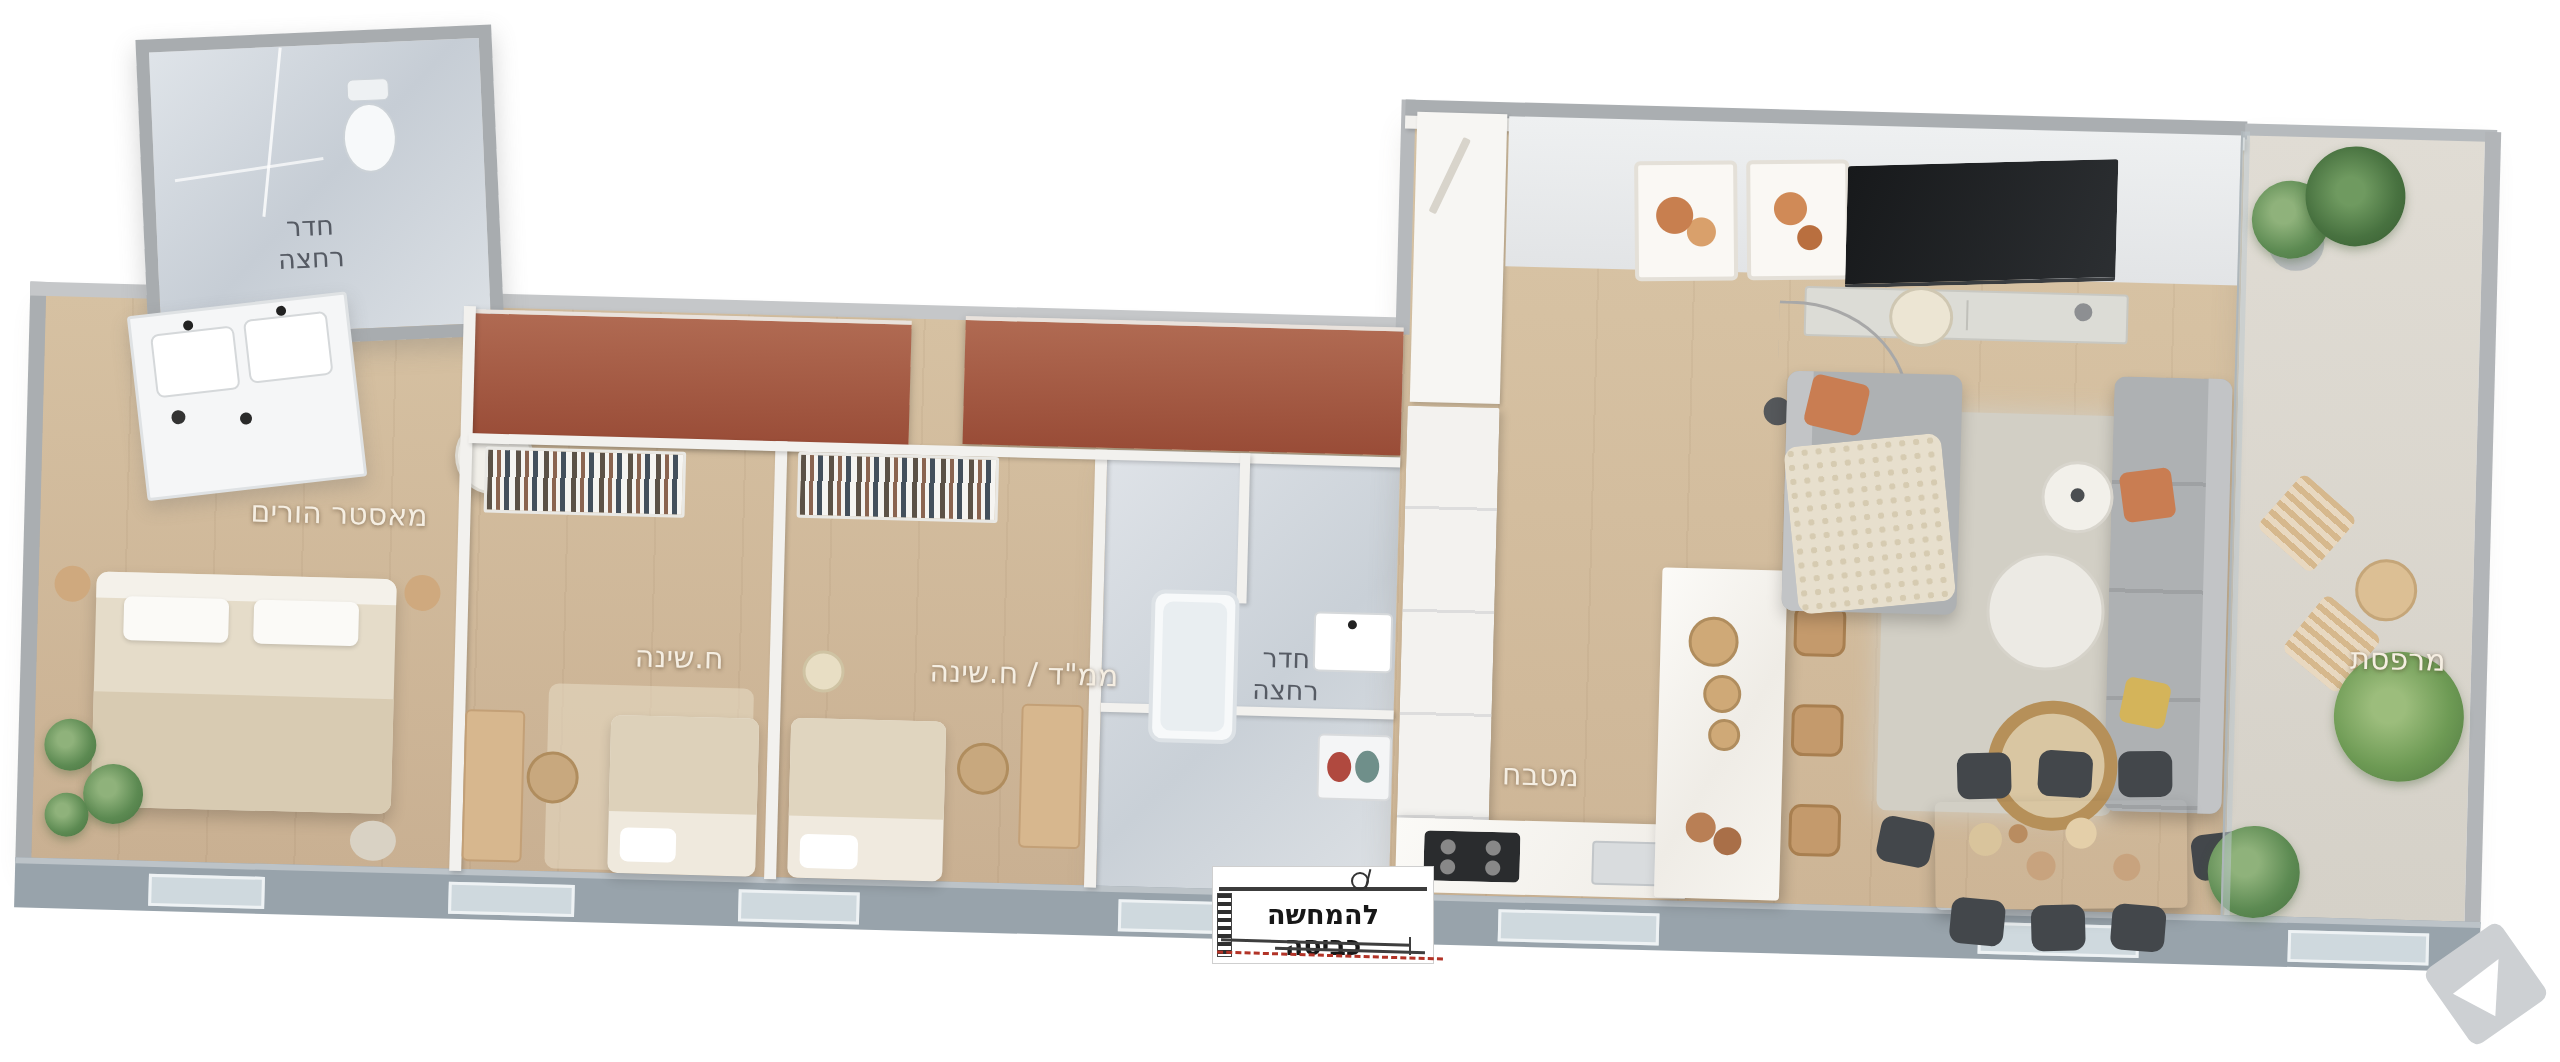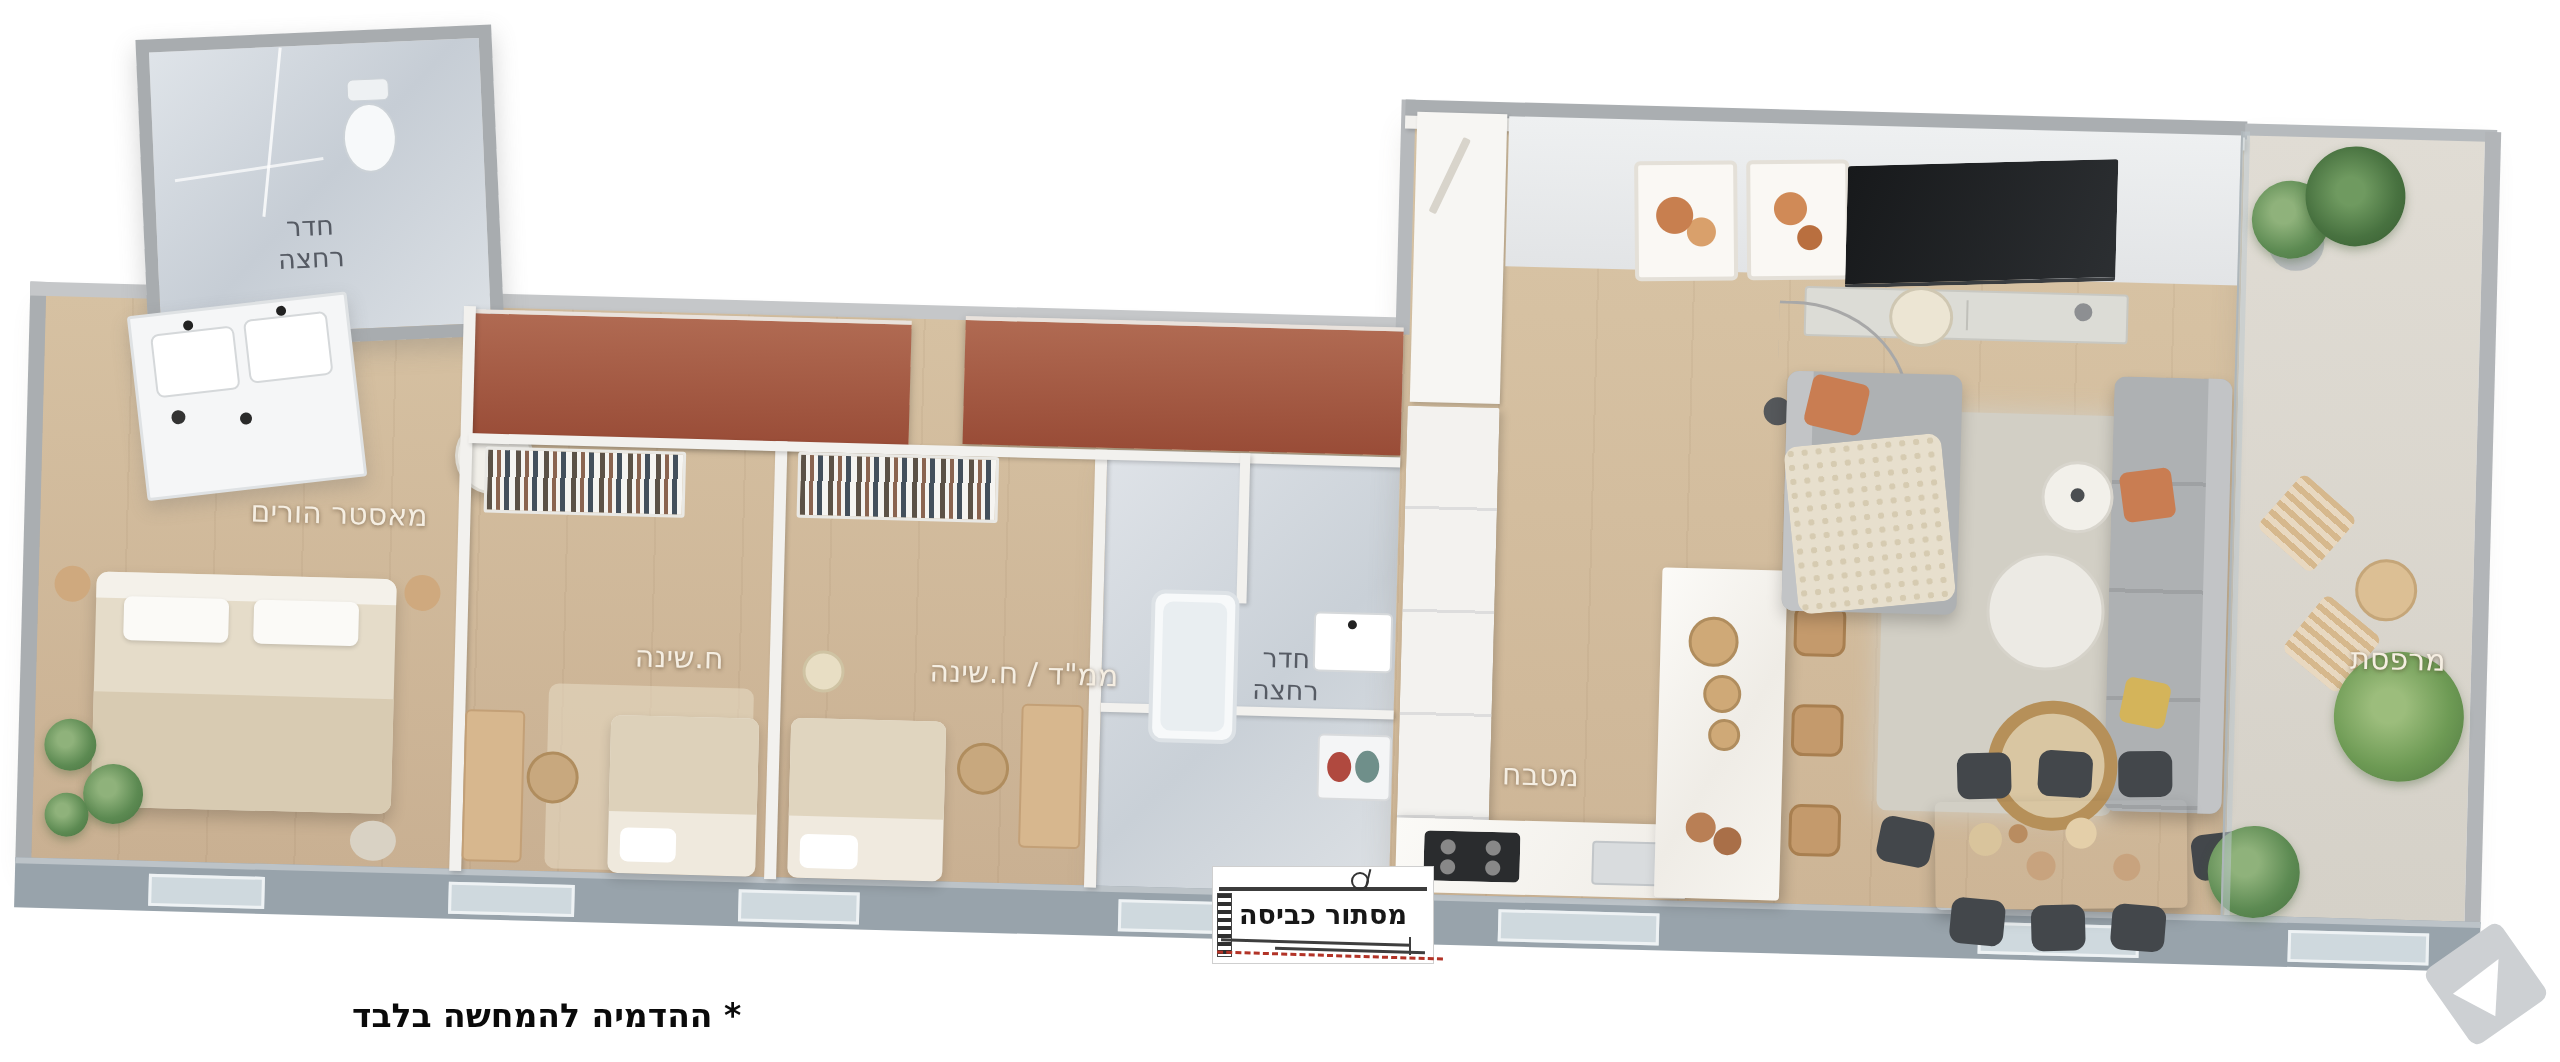--- a/index.html
+++ b/index.html
@@ -266,26 +266,25 @@
   <div class="furn circle" style="left:2318px;top:428px;width:56px;height:56px;background:#dcbf94;border:3px solid #c5a679;"></div>
   <div class="plant" style="left:2300px;top:520px;width:130px;height:130px;background:radial-gradient(circle at 42% 42%,#9cbd7c 16%,#6d9a54 58%,#4e7540 100%);"></div>
   <div class="lbl" dir="rtl" style="left:2315px;top:510px;">מרפסת</div>
  </div>
 
  <div id="laundry">
    <div class="topline"></div>
    <div class="sym"></div>
    <div class="sym2"></div>
    <div class="hatch"></div>
-   <div class="lab" dir="rtl">מסתור כביסה</div>
+   <div class="lab" dir="rtl">להמחשה כביסה</div>
    <div class="s1"></div>
    <div class="s2"></div>
    <div class="tick"></div>
    <div class="red"></div>
  </div>
 
  <div id="logo">
    <div class="d"></div>
    <div class="a"></div>
  </div>
 
- <div id="footnote">* ההדמיה להמחשה בלבד</div>
 </div>
 
 </body></html>

